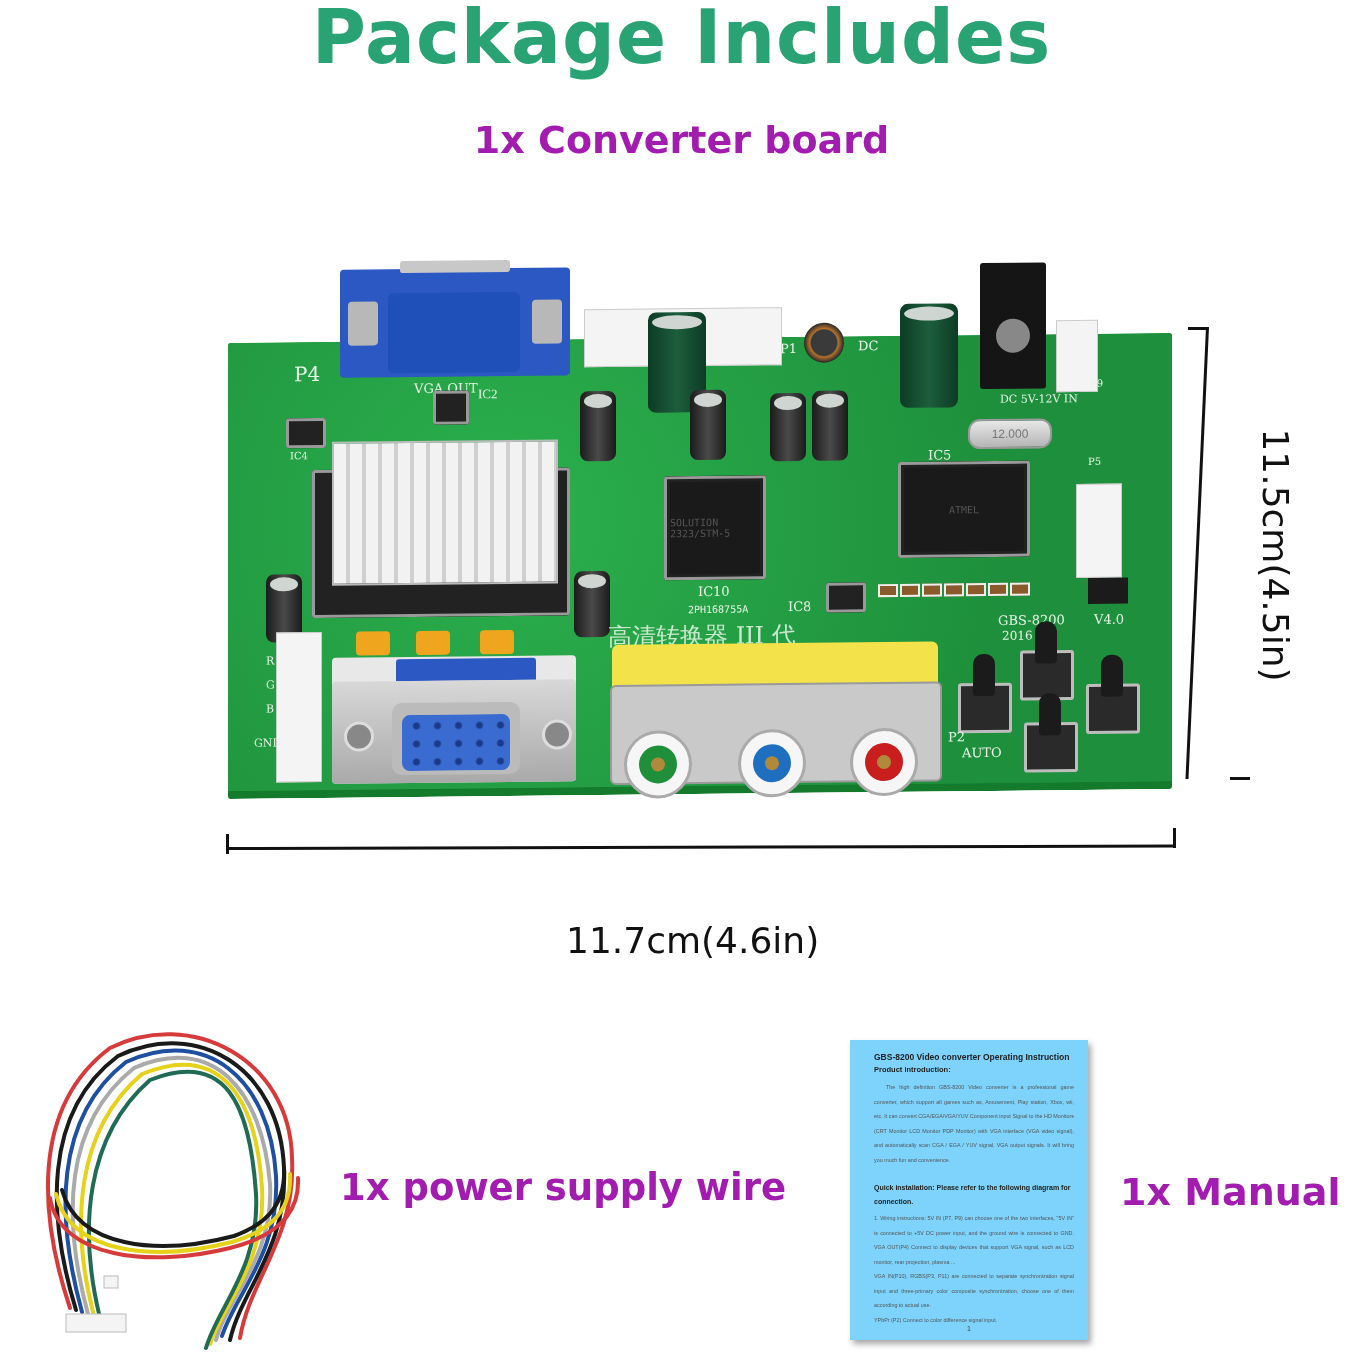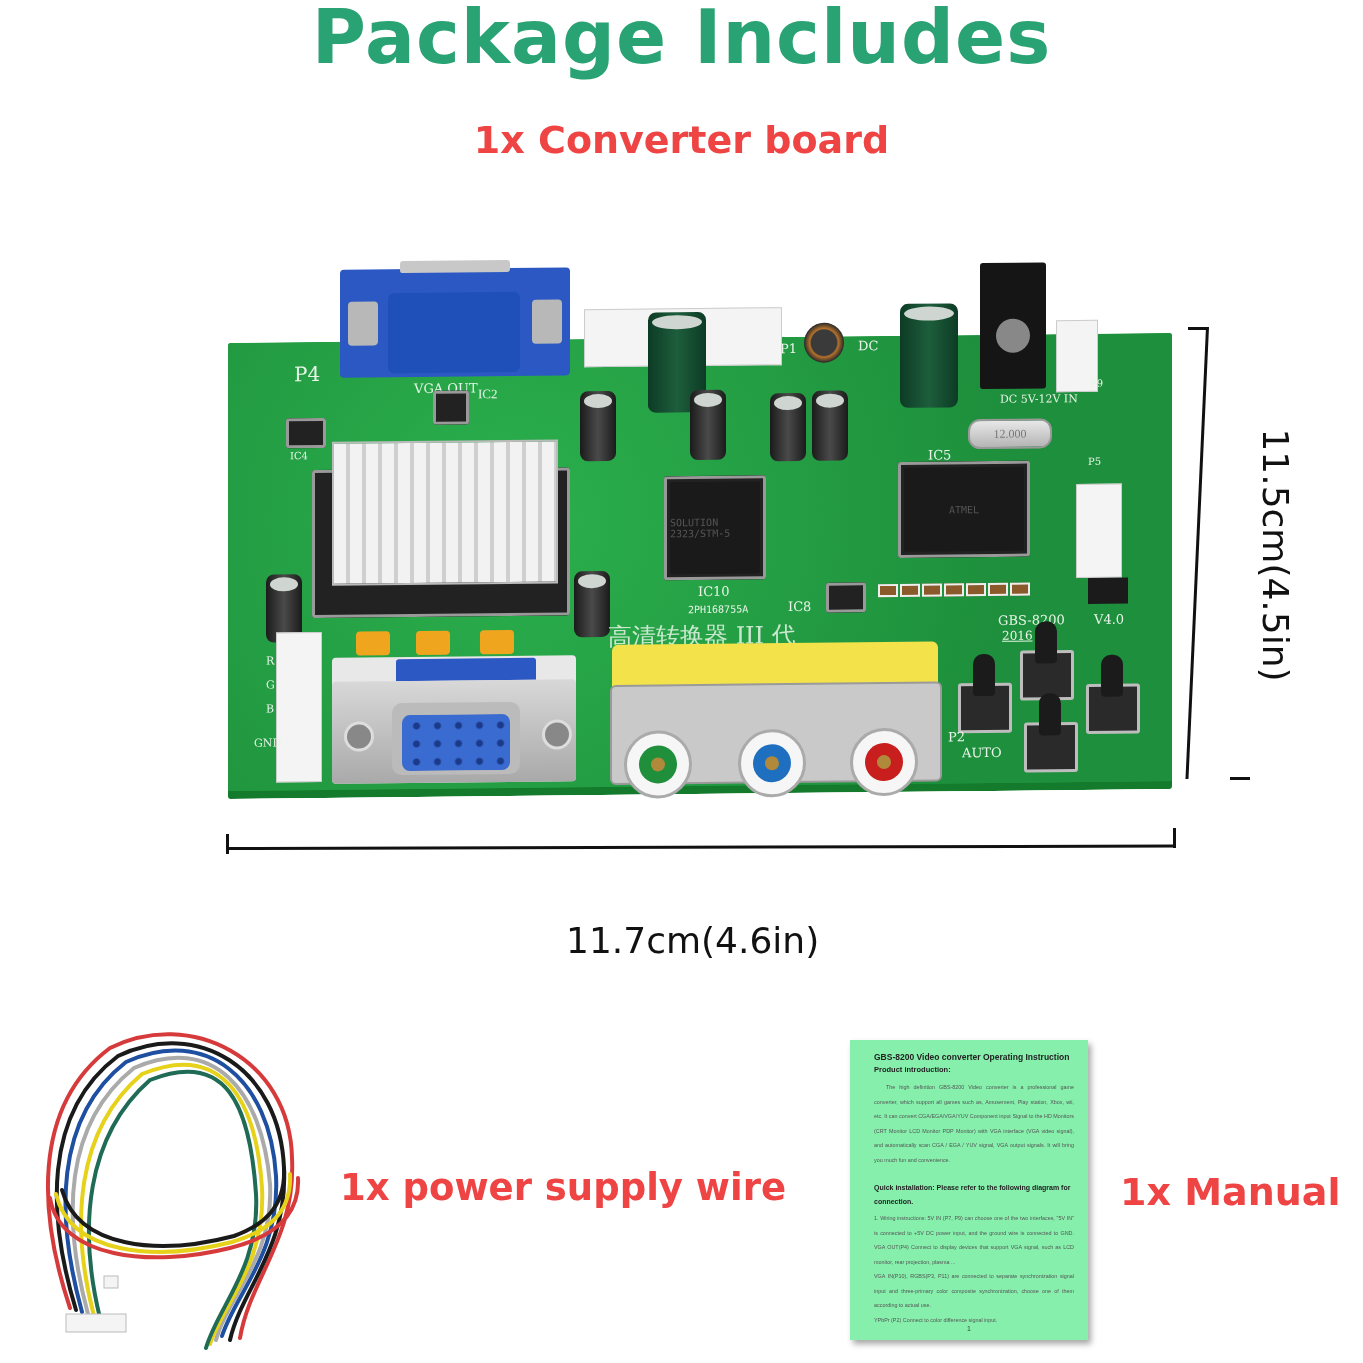--- a/index.html
+++ b/index.html
@@ -1,20 +1,20 @@
 <!DOCTYPE html>
 <html><head>
 <meta charset="utf-8">
 <style>
   html, body { margin: 0; padding: 0; background: #ffffff; }
   body { width: 1363px; height: 1363px; position: relative; overflow: hidden; font-family: "DejaVu Sans", sans-serif; }
   .abs { position: absolute; }
 
   .title { left: 0; width: 1363px; top: -6px; text-align: center; font-family: "DejaVu Sans", sans-serif; font-weight: bold; font-size: 74px; color: #2aa374; letter-spacing: 1px; }
-  .item-label { font-family: "DejaVu Sans", sans-serif; font-weight: bold; color: #ef4444; white-space: nowrap; }
+  .item-label { font-family: "DejaVu Sans", sans-serif; font-weight: bold; color: #a21caf; white-space: nowrap; }
   .board-label { left: 0; width: 1363px; top: 118px; text-align: center; font-size: 38px; }
   .wire-label { left: 340px; top: 1166px; font-size: 37px; }
   .manual-label { left: 1120px; top: 1170px; font-size: 38px; }
 
   .dim-text { font-family: "DejaVu Sans", sans-serif; font-size: 36px; color: #111; white-space: nowrap; }
   .dim-h-text { left: 566px; top: 872px; margin-top: 48px; }
   .dim-v-text { left: 1275px; top: 555px; transform: translate(-50%, -50%) rotate(90deg); }
 
   
   .pcb { left: 228px; top: 338px; width: 944px; height: 448px; background: #1f9a3f;
@@ -30,31 +30,31 @@
   .vga-blue { position: absolute; background: #2c58c4; border-radius: 4px; }
   .white-conn { position: absolute; background: #f4f4f4; border: 1px solid #ccc; }
   .rca-body { position: absolute; background: #c9c9c9; border-radius: 6px; border: 2px solid #9a9a9a; }
   .rca-yellow { position: absolute; background: #f3e24a; border-radius: 6px; }
   .rca { position: absolute; width: 62px; height: 62px; border-radius: 50%; background: #f6f6f6; border: 3px solid #aaa; }
   .rca-ring { position: absolute; left: 12px; top: 12px; width: 38px; height: 38px; border-radius: 50%; }
   .rca-hole { position: absolute; left: 12px; top: 12px; width: 14px; height: 14px; border-radius: 50%; background: #b08a3a; }
   .button-sw { position: absolute; width: 48px; height: 44px; background: #2a2a2a; border: 3px solid #bdbdbd; border-radius: 3px; }
   .button-knob { position: absolute; left: 12px; top: -32px; width: 22px; height: 42px; background: #1b1b1b; border-radius: 10px 10px 4px 4px; }
   .dc-jack { position: absolute; background: #151515; border-radius: 3px; }
-  .crystal { position: absolute; background: linear-gradient(#e8e8e8,#b5b5b5); border-radius: 12px; border: 2px solid #999; color:#777; font-size:12px; display:flex; align-items:center; justify-content:center; font-family:Liberation Serif, serif; }
+  .crystal { position: absolute; background: linear-gradient(#e8e8e8,#b5b5b5); border-radius: 12px; border: 2px solid #999; color:#777; font-size:12px; display:flex; align-items:center; justify-content:center; font-family:Liberation Sans, sans-serif; }
   .smd { position: absolute; width: 16px; height: 9px; background: #8a5a2b; border: 2px solid #eee; }
 
   
   .dim-line { position: absolute; background: #111; }
 
   
   .wire-svg { left: 30px; top: 1018px; }
 
   
-  .manual { left: 850px; top: 1040px; width: 238px; height: 300px; background: #86efac; box-shadow: 3px 4px 6px rgba(0,0,0,0.35); padding: 10px 14px; box-sizing: border-box; }
+  .manual { left: 850px; top: 1040px; width: 238px; height: 300px; background: #7dd3fc; box-shadow: 3px 4px 6px rgba(0,0,0,0.35); padding: 10px 14px; box-sizing: border-box; }
   .manual-h1 { font-family: "Liberation Sans", sans-serif; font-size: 8.5px; font-weight: bold; color: #222; margin: 2px 0 3px 10px; }
   .manual-h2 { font-family: "Liberation Sans", sans-serif; font-size: 7.5px; font-weight: bold; color: #222; margin: 2px 0 6px 10px; }
   .manual-p { font-family: "Liberation Sans", sans-serif; font-size: 5.4px; line-height: 14.5px; color: #555; margin: 0 0 0 10px; text-align: justify; }
   .manual-indent { text-indent: 12px; }
   .manual-h3 { font-family: "Liberation Sans", sans-serif; font-size: 7px; font-weight: bold; color: #222; margin: 14px 0 2px 10px; line-height: 14px; }
   .manual-page { font-family: "Liberation Sans", sans-serif; font-size: 7px; color: #444; text-align: center; margin-top: -2px; }
 </style>
 </head>
 <body>
 
@@ -143,21 +143,21 @@
   <div class="smd" style="left:650px;top:248px;"></div>
   <div class="smd" style="left:672px;top:248px;"></div>
   <div class="smd" style="left:694px;top:248px;"></div>
   <div class="smd" style="left:716px;top:248px;"></div>
   <div class="smd" style="left:738px;top:248px;"></div>
   <div class="smd" style="left:760px;top:248px;"></div>
   <div class="smd" style="left:782px;top:248px;"></div>
 
   <span class="silk" style="left:770px;top:278px;font-size:13px;">GBS-8200</span>
   <span class="silk" style="left:866px;top:278px;font-size:13px;">V4.0</span>
-  <span class="silk" style="left:774px;top:294px;font-size:12px;text-decoration:underline;">2016</span>
+  <span class="silk" style="left:774px;top:294px;font-size:12px;">2016</span>
   <span class="silk" style="left:380px;top:282px;font-size:24px;opacity:0.85;">高清转换器 III 代</span>
 
   <div class="white-conn" style="left:48px;top:290px;width:44px;height:148px;"></div>
   <span class="silk" style="left:38px;top:312px;font-size:11px;">R</span>
   <span class="silk" style="left:38px;top:336px;font-size:11px;">G</span>
   <span class="silk" style="left:38px;top:360px;font-size:11px;">B</span>
   <span class="silk" style="left:26px;top:382px;font-size:11px;margin-top:12px;">GND</span>
 
   <div style="position:absolute;left:128px;top:290px;width:34px;height:24px;background:#f0a51e;border-radius:4px;"></div>
   <div style="position:absolute;left:188px;top:290px;width:34px;height:24px;background:#f0a51e;border-radius:4px;"></div>

